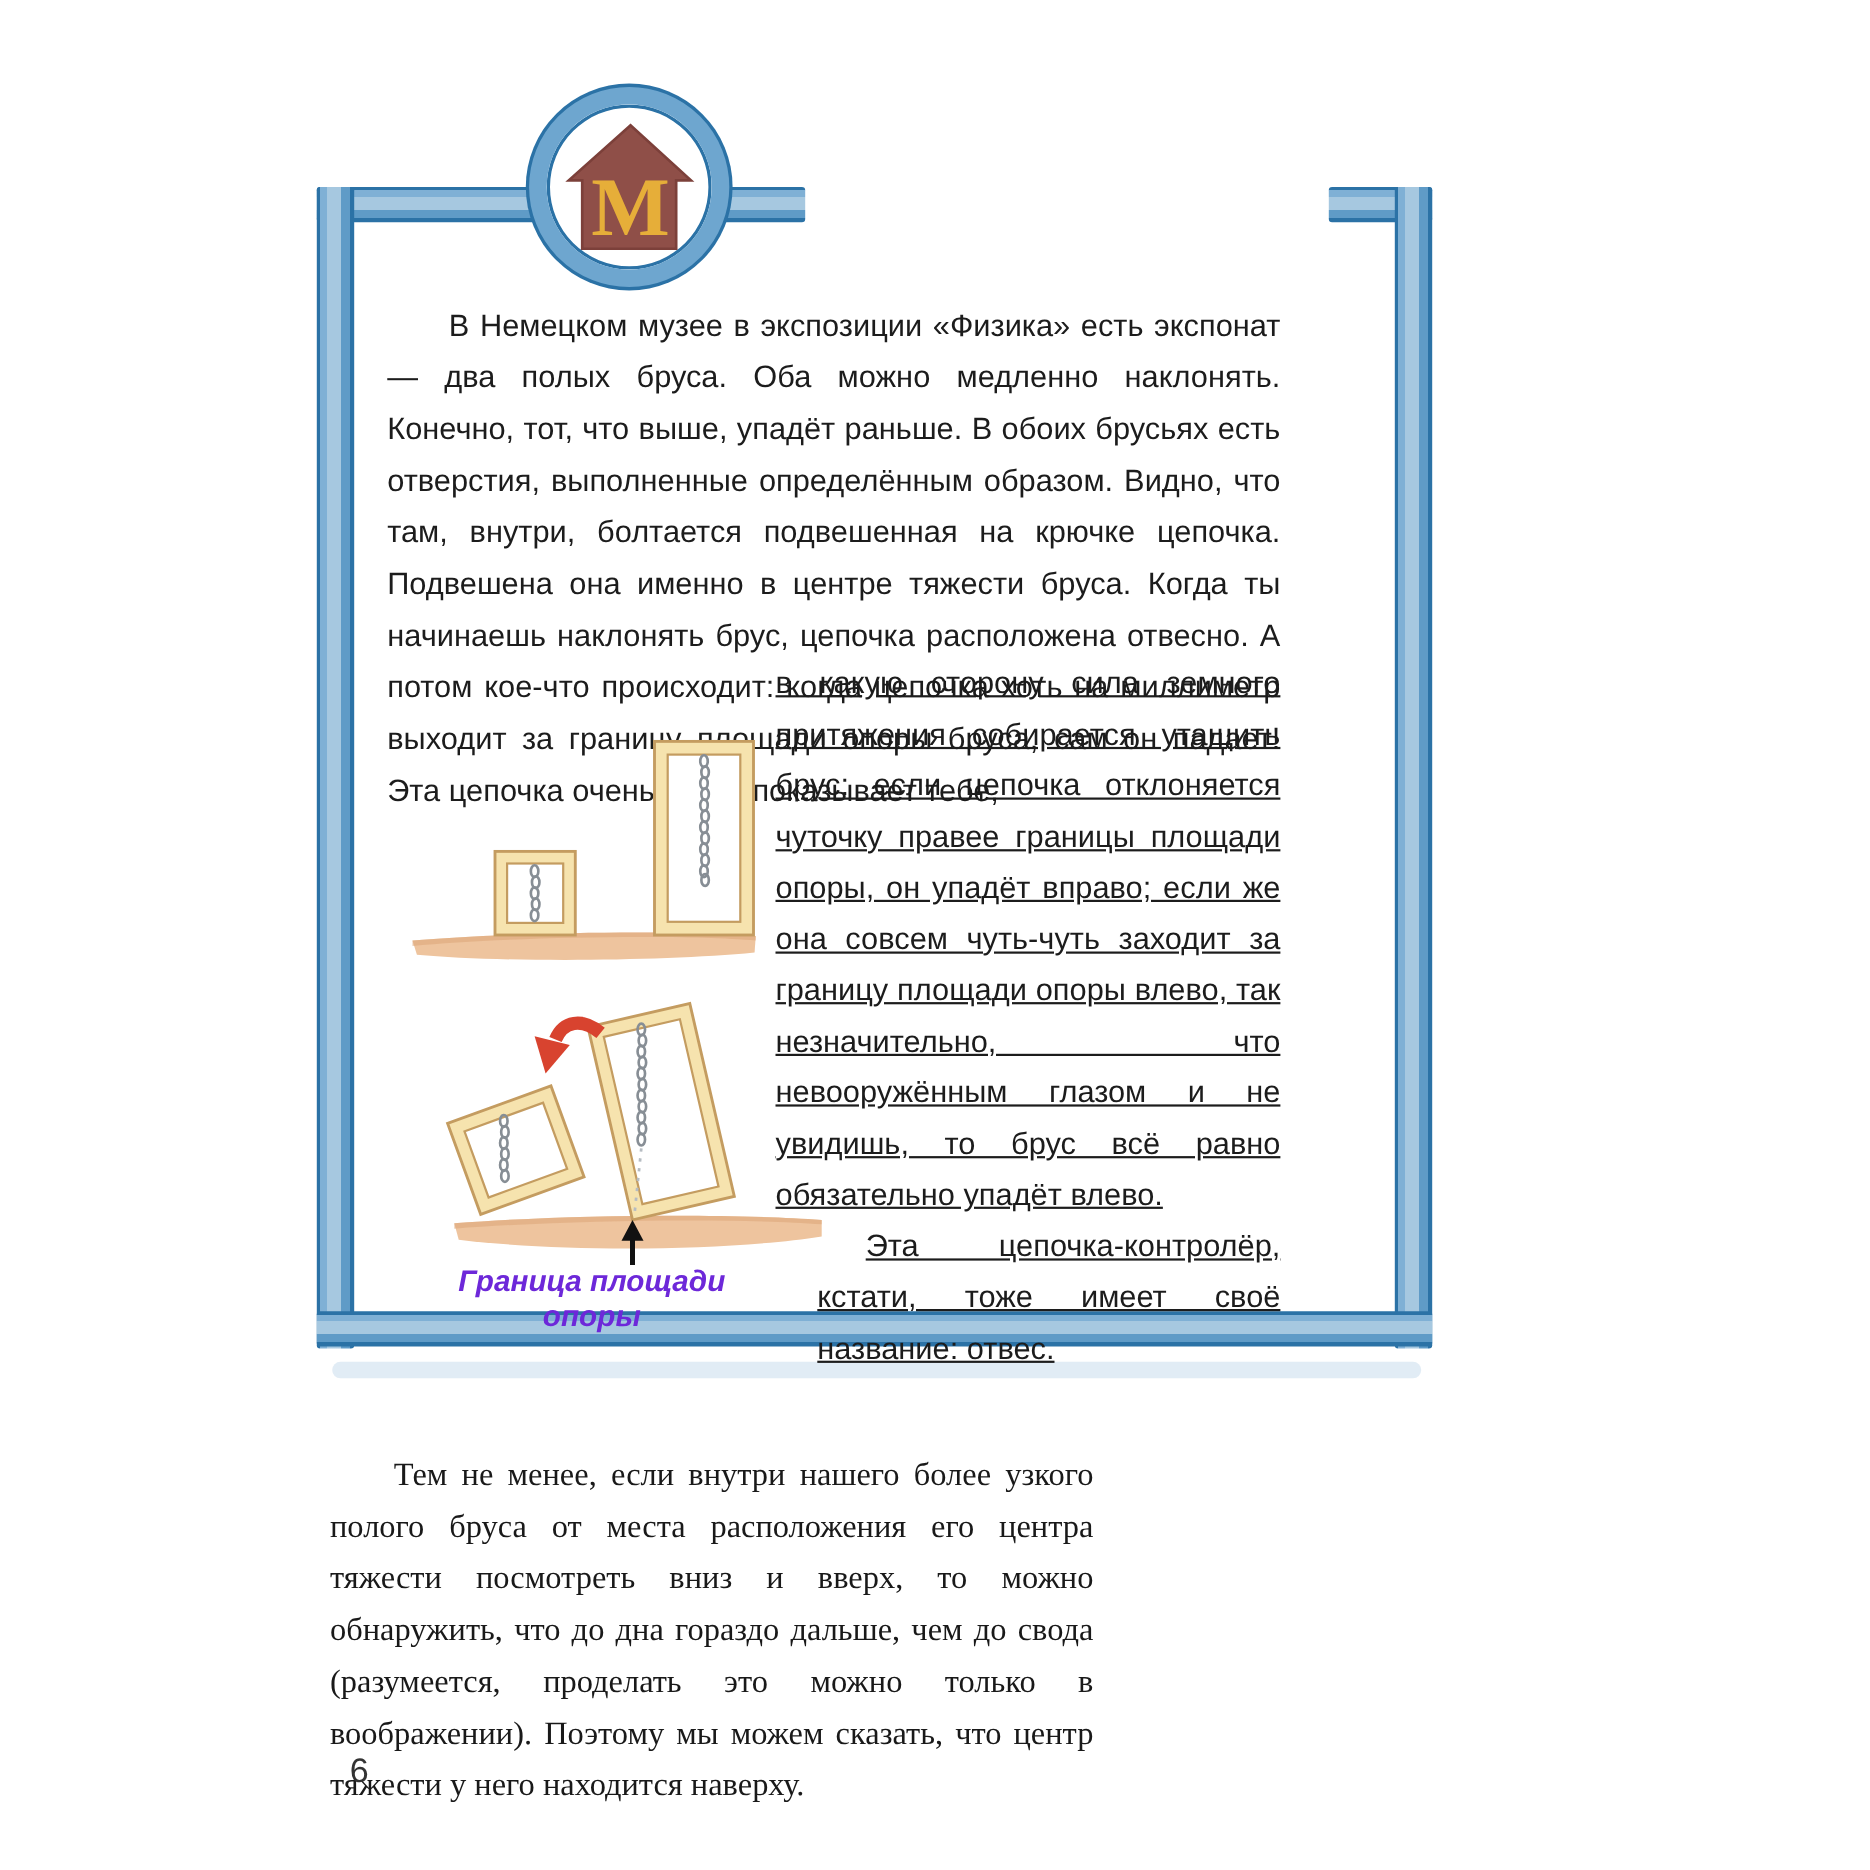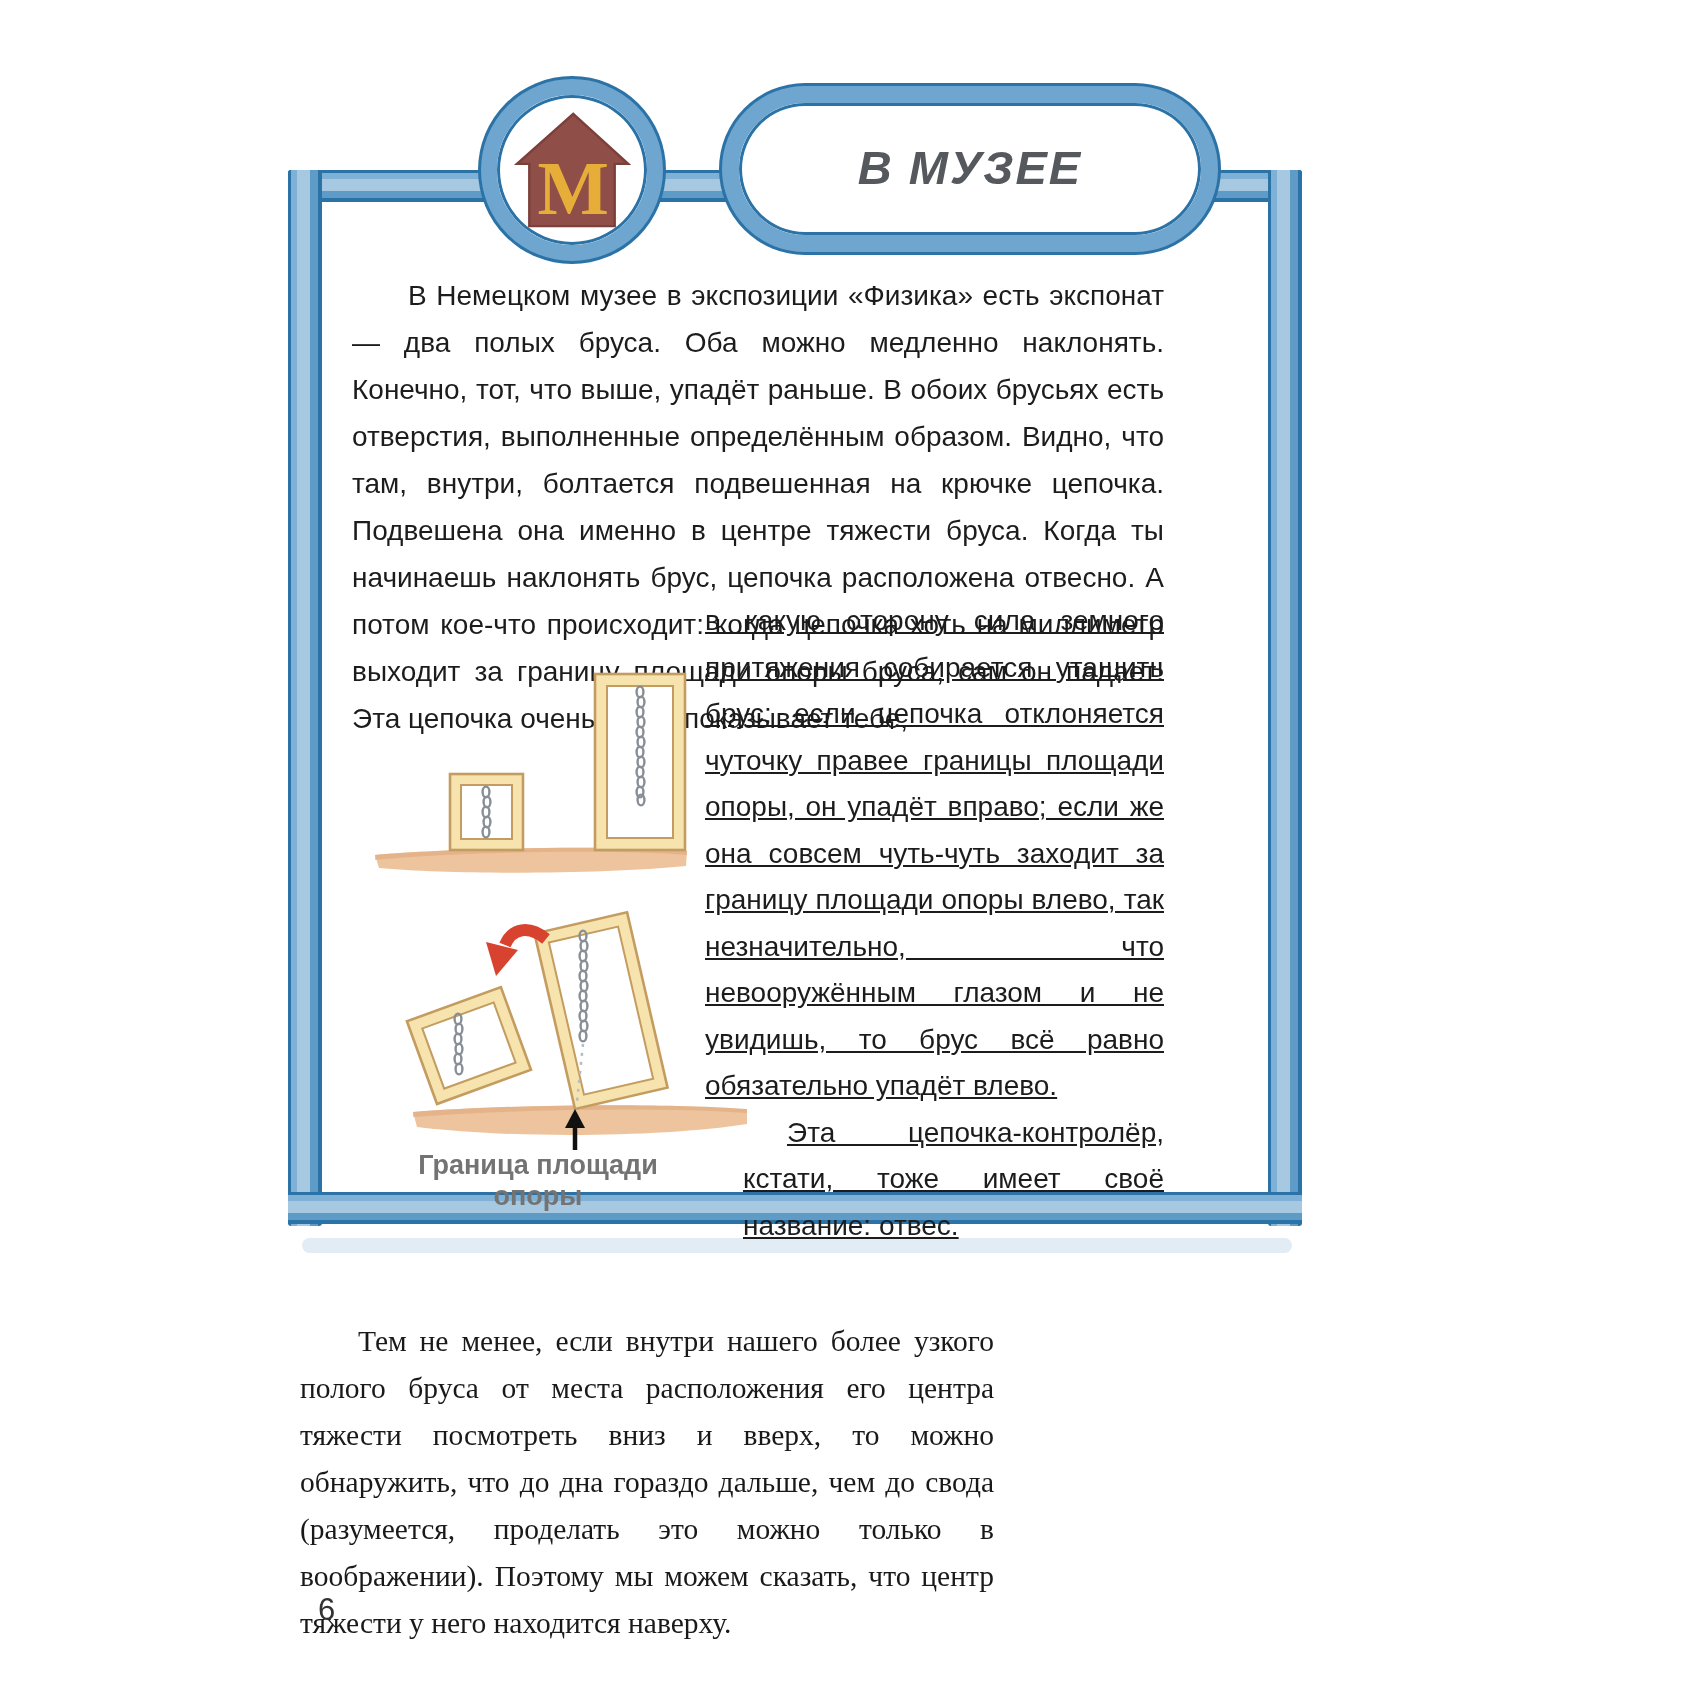--- a/index.html
+++ b/index.html
@@ -48,22 +48,22 @@
   }
   .col-right {
     position:absolute; left:705px; top:598px; width:459px;
     font-size:28px; line-height:46.5px; text-align:justify;text-decoration:underline;
   }
   .col-right p { margin:0; }
   .col-right p.indent { text-indent:44px;margin-left:38px; }
 
   .caption {
     position:absolute; left:378px; top:1150px; width:320px;
-    font-size:27px; font-weight:bold; text-align:center;
-    color:#737373;
+    font-size:27px; font-weight:bold; font-style:italic; text-align:center;
+    color:#6d28d9;
   }
 
   .footer-para {
     position:absolute; left:300px; top:1318px; width:694px;
     font-family:"Liberation Serif", serif;
     font-size:29.5px; line-height:47px; text-align:justify; text-indent:58px;
     color:#191919;
   }
 
   .page-number {
@@ -86,23 +86,20 @@
   <div class="hbar bar-bottom"></div>
   <div class="wash"></div>
 
   <div class="header-circle">
     <svg width="122" height="128" viewBox="0 0 100 104">
       <path d="M15,98 L15,47 L5,47 L51,6 L96,47 L85,47 L85,98 Z" fill="#8f4f48" stroke="#7c403a" stroke-width="2"></path>
       <text x="51" y="88" text-anchor="middle" font-family="Liberation Serif, serif" font-weight="bold" font-size="62" fill="#e6ae39">M</text>
     </svg>
   </div>
 
-  <div class="title-pill">
-    <div class="chapter-title">В МУЗЕЕ</div>
-  </div>
 
   <div class="para1">В Немецком музее в экспозиции «Физика» есть экспонат — два полых бруса. Оба можно медленно наклонять. Конечно, тот, что выше, упадёт раньше. В обоих брусьях есть отверстия, выполненные определённым образом. Видно, что там, внутри, болтается подвешенная на крючке цепочка. Подвешена она именно в центре тяжести бруса. Когда ты начинаешь наклонять брус, цепочка расположена отвесно. А потом кое-что происходит: когда цепочка хоть на миллиметр выходит за границу площади опоры бруса, сам он падает! Эта цепочка очень точно показывает тебе,</div>
 
   <svg class="illustration" width="385" height="580" viewBox="0 0 385 580">
     <defs>
       <g id="clink">
         <ellipse rx="3.4" ry="5.4" fill="none" stroke="#878e95" stroke-width="2.4"></ellipse>
       </g>
     </defs>
 

